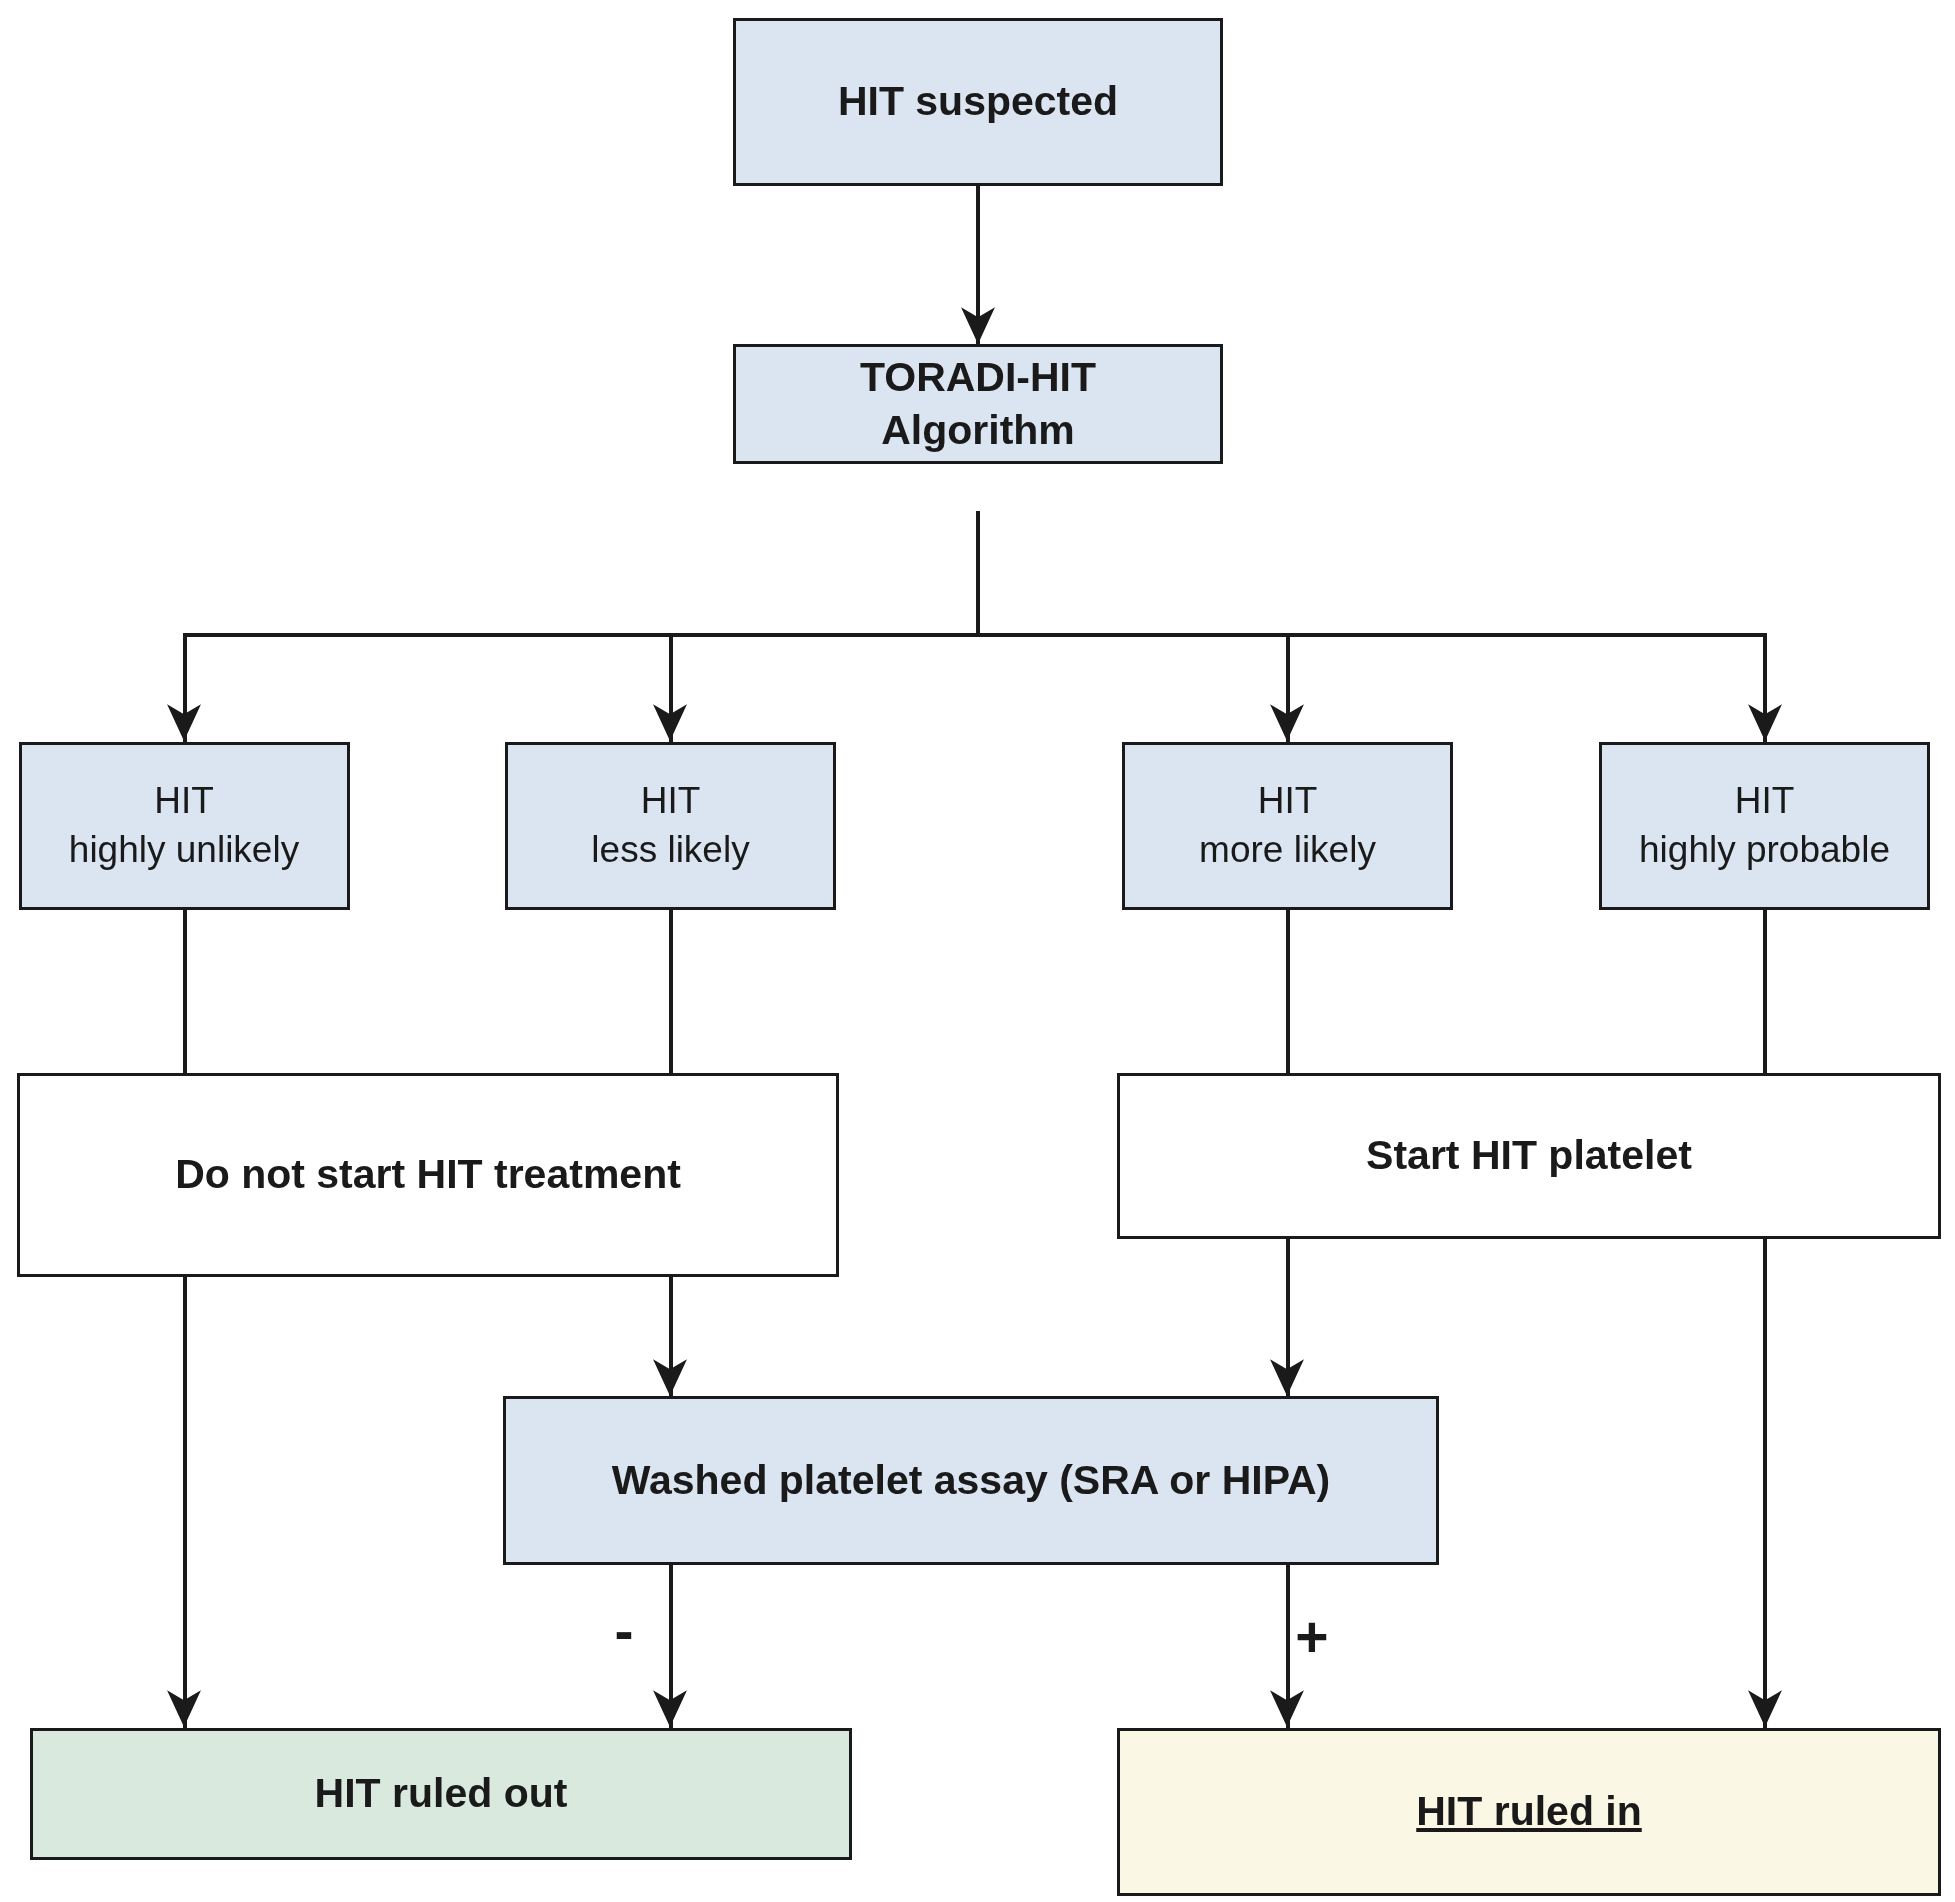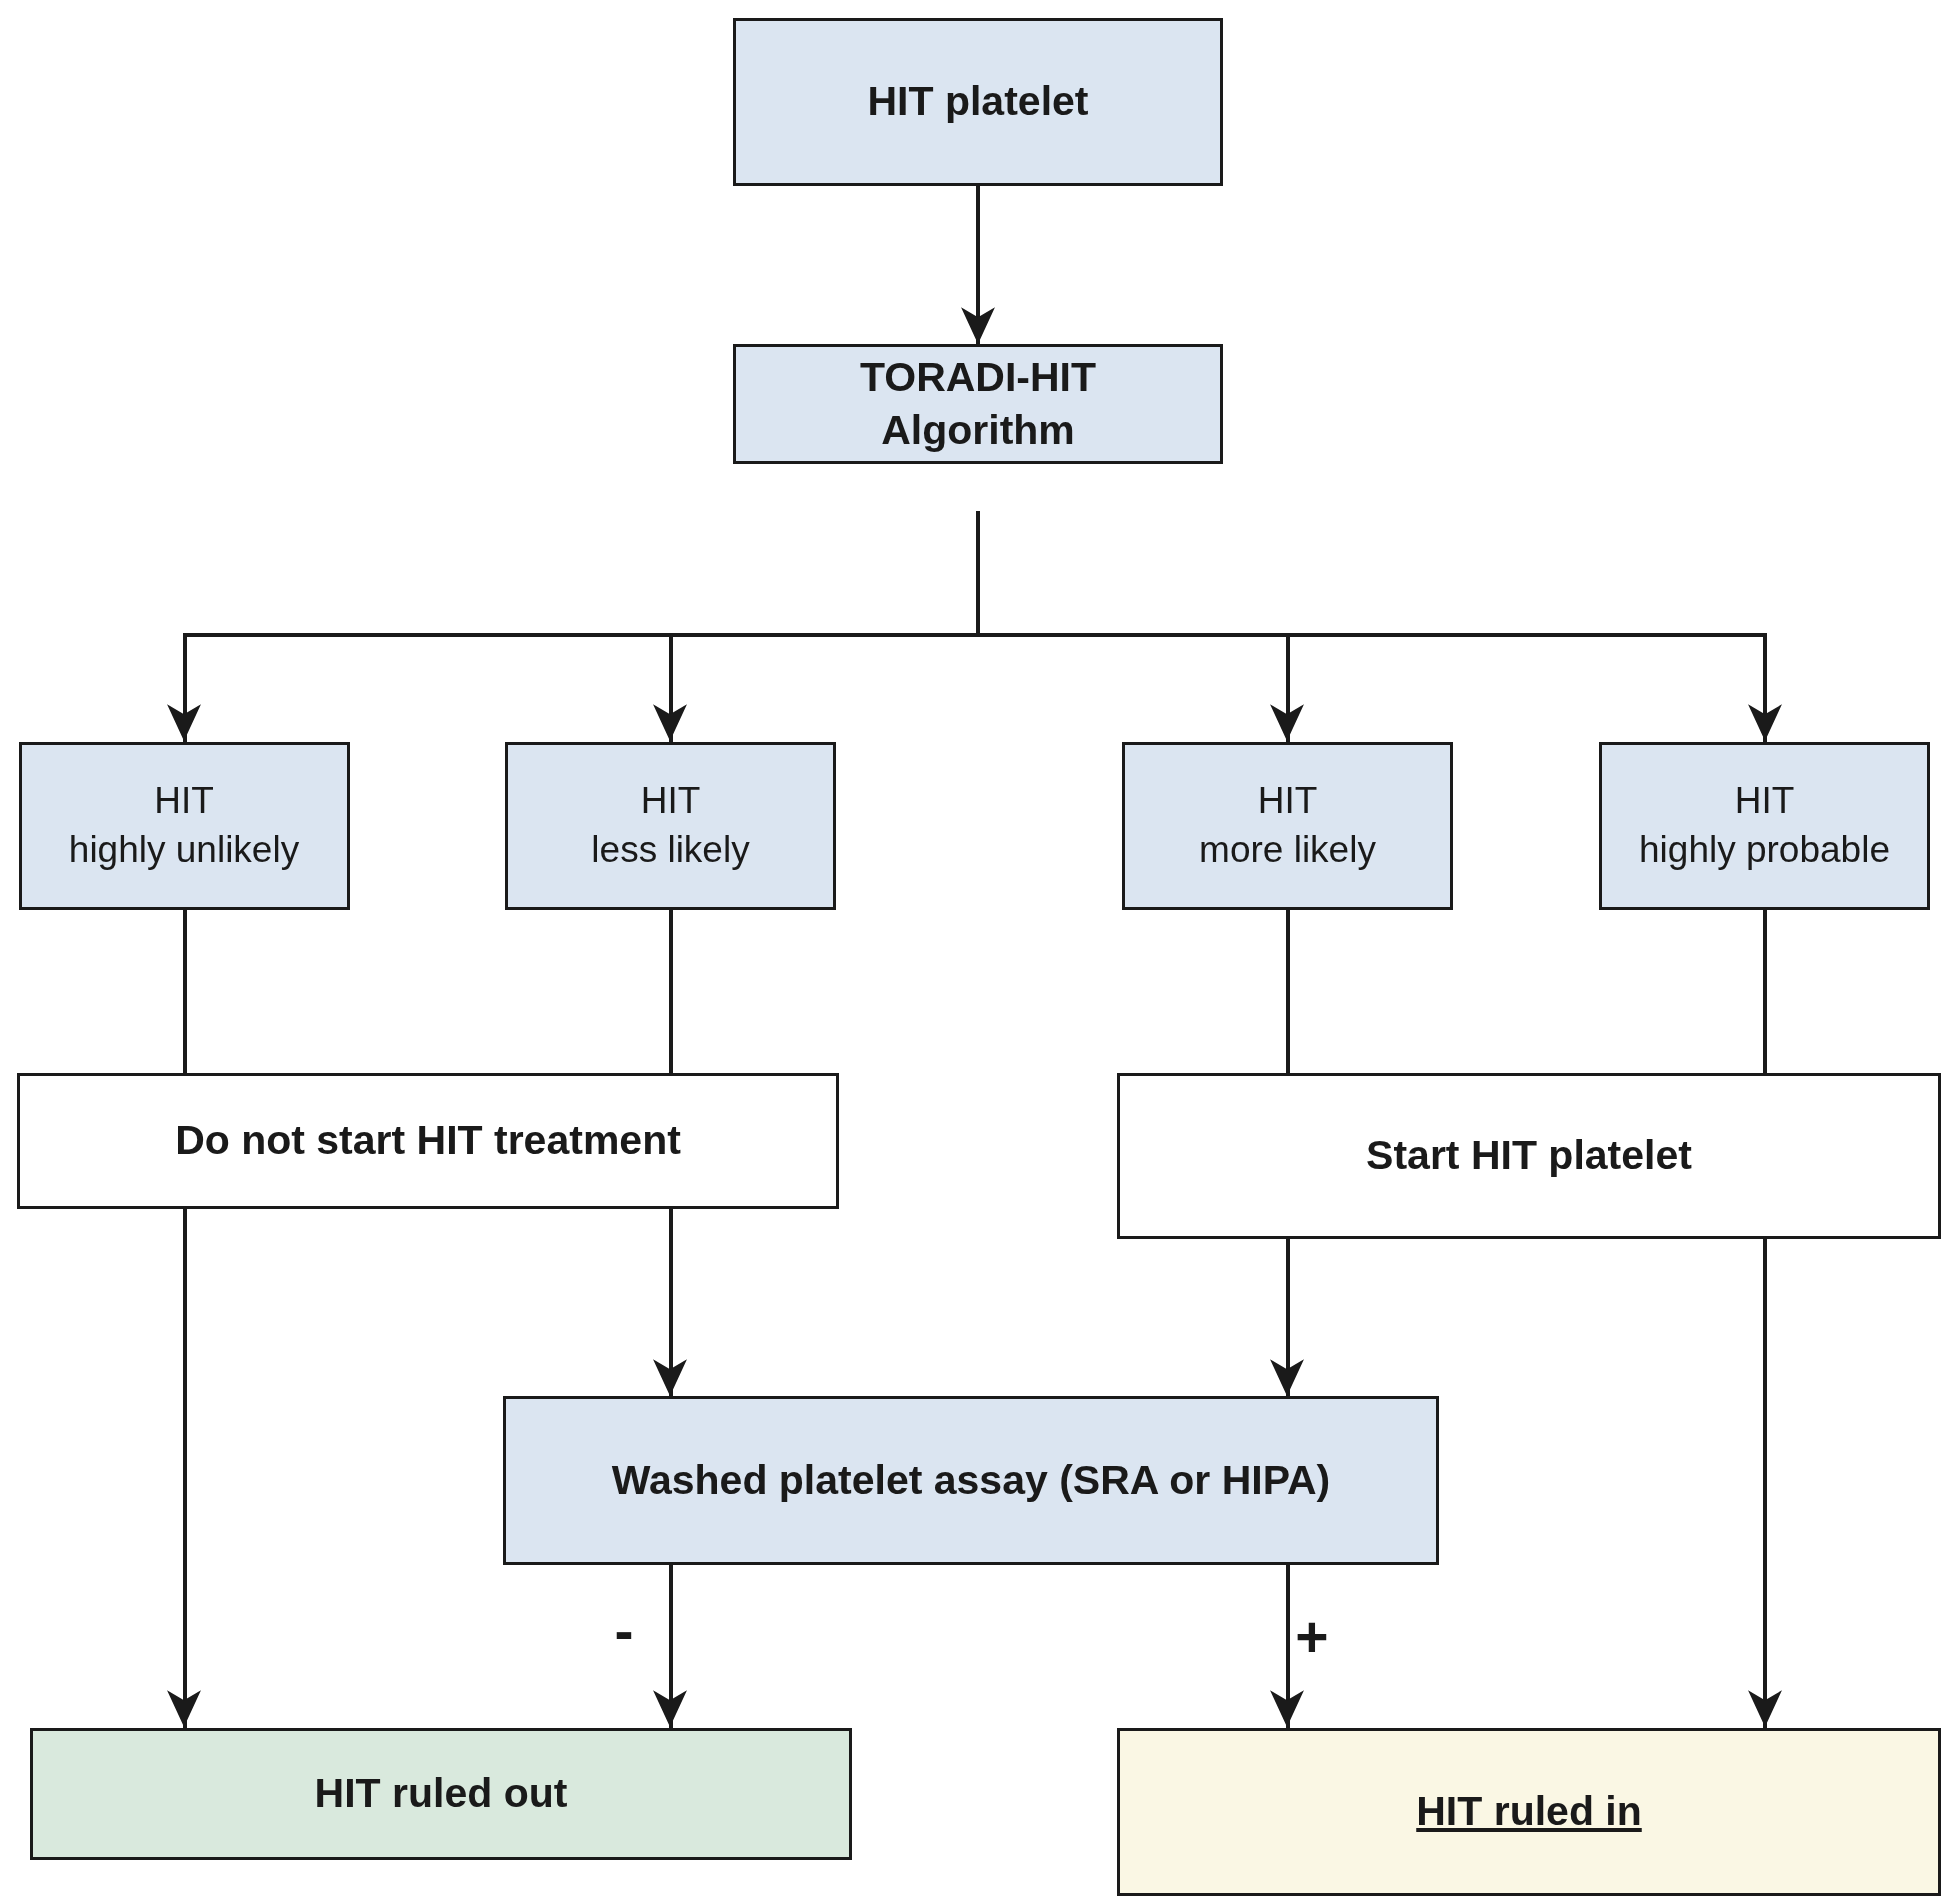--- a/index.html
+++ b/index.html
@@ -85,34 +85,34 @@
   <svg class="arrow" width="34" height="41" viewBox="0 0 48 58" style="left:653px;top:1686px;">
       <polygon points="24,58 0,6 24,20 48,6"></polygon>
     </svg>
   <svg class="arrow" width="34" height="41" viewBox="0 0 48 58" style="left:1270px;top:1686px;">
       <polygon points="24,58 0,6 24,20 48,6"></polygon>
     </svg>
   <svg class="arrow" width="34" height="41" viewBox="0 0 48 58" style="left:1748px;top:1686px;">
       <polygon points="24,58 0,6 24,20 48,6"></polygon>
     </svg>
 
-  <div class="box blue bold" style="left:733px;top:18px;width:490px;height:168px;">HIT platelet</div>
+  <div class="box blue bold" style="left:733px;top:18px;width:490px;height:168px;">HIT suspected</div>
   <div class="box blue bold" style="left:733px;top:344px;width:490px;height:120px;">TORADI-HIT
 Algorithm</div>
 
   <div class="box blue plain" style="left:18.5px;top:742px;width:331px;height:168px;">HIT
 highly unlikely</div>
   <div class="box blue plain" style="left:505px;top:742px;width:331px;height:168px;">HIT
 less likely</div>
   <div class="box blue plain" style="left:1122px;top:742px;width:331px;height:168px;">HIT
 more likely</div>
   <div class="box blue plain" style="left:1599px;top:742px;width:331px;height:168px;">HIT
 highly probable</div>
 
-  <div class="box white bold" style="left:17px;top:1073px;width:822px;height:136px;">Do not start HIT treatment</div>
+  <div class="box white bold" style="left:17px;top:1073px;width:822px;height:204px;">Do not start HIT treatment</div>
   <div class="box white bold" style="left:1117px;top:1073px;width:824px;height:166px;">Start HIT platelet</div>
 
   <div class="box blue bold" style="left:503px;top:1396px;width:936px;height:169px;">Washed platelet assay (SRA or HIPA)</div>
 
   <div class="box green bold" style="left:30px;top:1728px;width:822px;height:132px;">HIT ruled out</div>
   <div class="box cream bold" style="left:1117px;top:1728px;width:824px;height:168px;text-decoration:underline;">HIT ruled in</div>
 
   <div class="sign" style="left:624px;top:1631px;">-</div>
   <div class="sign" style="left:1312px;top:1637px;">+</div>
 

